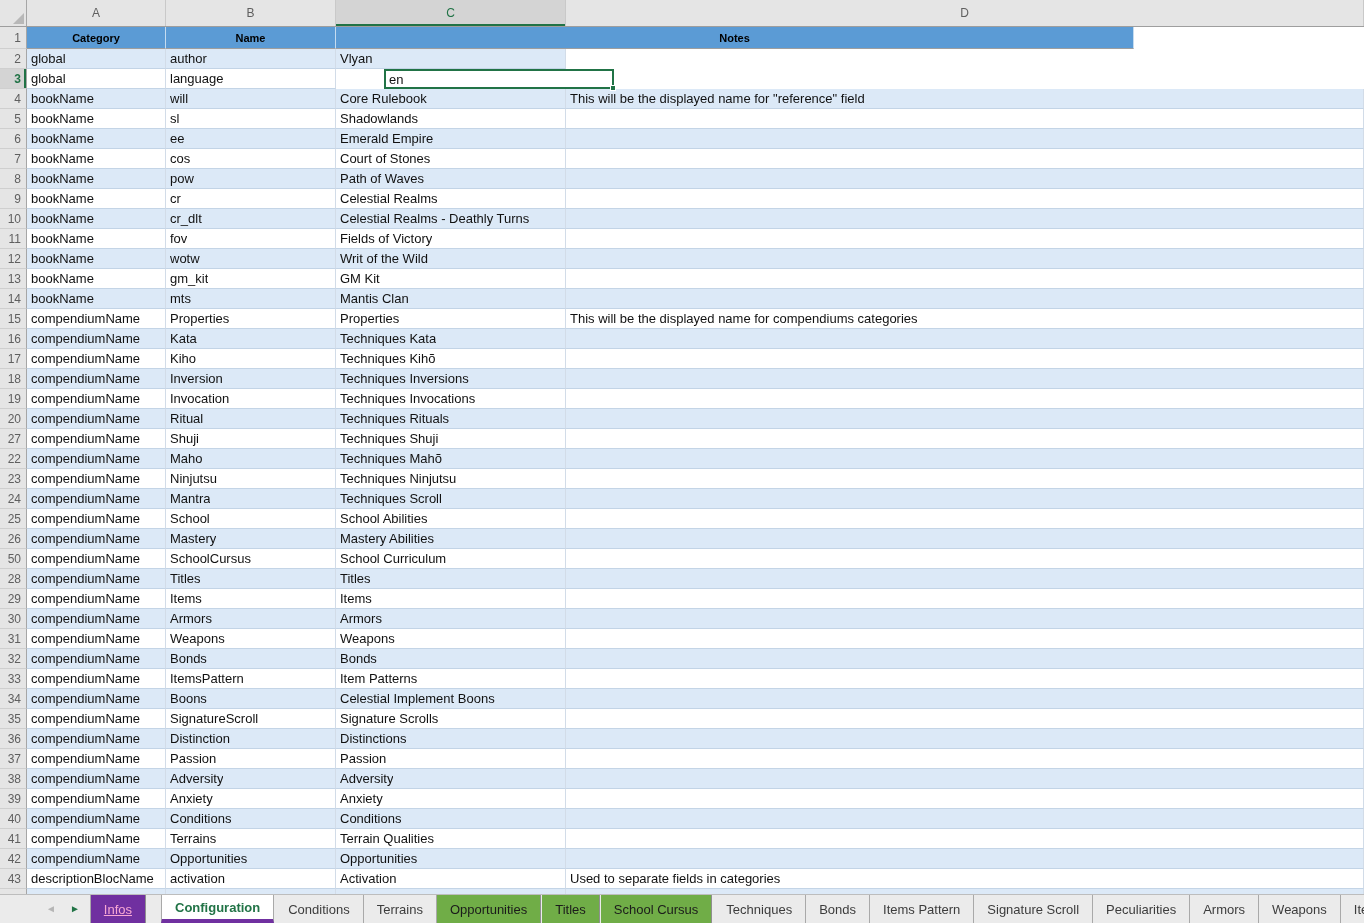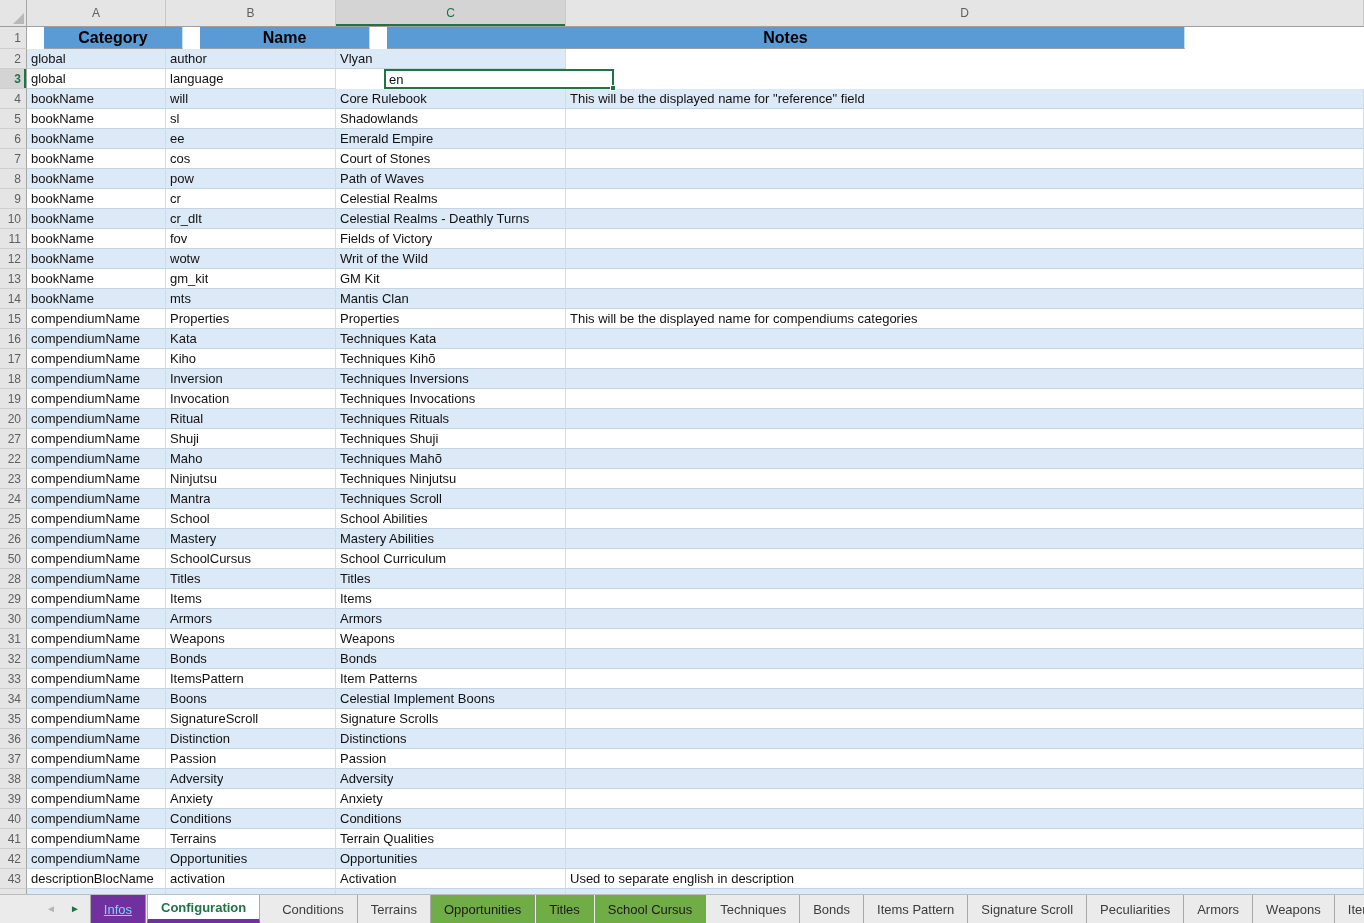--- a/index.html
+++ b/index.html
@@ -22,44 +22,44 @@
   .row.hdr { height:22px; }
   .gutter { width:27px; flex:0 0 27px; background:#E5E5E5; border-right:1px solid #A6A6A6;
     border-bottom:1px solid #CFCFCF; font-size:12px; color:#5F5F5F;
     display:flex; align-items:center; justify-content:flex-end; padding-right:5px; }
   .gutter.sel-gutter { background:#D4D4D4; color:#217346; box-shadow:inset -2px 0 0 #217346; font-weight:bold; }
   .cell { position:relative; display:flex; align-items:center; padding:0 4px;
     font-size:13px; color:#111; white-space:nowrap; overflow:hidden;
     border-right:1px solid #D2DCE8; border-bottom:1px solid #C3D4E6; background:#fff; }
   .row.band .cell { background:#DCE9F7; }
   .row.hdr .cell { background:#5B9BD5; color:#000; font-weight:bold; justify-content:center;
-    font-size:16px; border-right:1px solid rgba(255,255,255,.65); border-bottom:1px solid #9E9E9E;margin-left:17px; }
+    font-size:11px; border-right:1px solid rgba(255,255,255,.65); border-bottom:1px solid #9E9E9E; }
   .cell .cell-text { overflow:hidden; white-space:nowrap; }
   .cell.active-cell { border:2px solid #217346; background:#fff; padding:0 3px; overflow:visible; z-index:3;margin-left:48px; }
   .fill-handle { position:absolute; right:-4px; bottom:-4px; width:6px; height:6px;
     background:#217346; border:1px solid #fff; z-index:4; }
   .partial-row { display:flex; height:5px; overflow:hidden; }
   .partial-row .gutter { border-bottom:none; }
   .partial-row .cell { background:#DCE9F7; border-bottom:none; }
 
   
   .tabbar { position:absolute; left:0; right:0; bottom:0; height:29px; background:#EBEBEB;
     border-top:1px solid #BDBDBD; display:flex; align-items:stretch; overflow:hidden; }
   .navs { display:flex; align-items:center; padding:0 10px 0 46px; gap:14px; }
   .nav-arrow { font-size:10px; line-height:1; cursor:pointer; }
   .nav-arrow.disabled { color:#B5B5B5; }
   .nav-arrow.enabled { color:#217346; }
   .tabs { display:flex; align-items:stretch; border-left:1px solid #A9A9A9; }
   .tab { display:flex; align-items:center; padding:0 13px; font-size:13px; color:#3C3C3C;
     border-right:1px solid #A9A9A9; cursor:pointer; white-space:nowrap; }
   .tab-green { background:#70AD47; color:#1B1B1B; margin-right:1px; border-right:1px solid #8F8F8F; }
-  .tab-purple { background:#7030A0; color:#7dd3fc; margin-right:1px; border-right:1px solid #8F8F8F;text-decoration:underline; }
+  .tab-purple { background:#7030A0; color:#f9a8d4; margin-right:15px; border-right:1px solid #8F8F8F;text-decoration:underline; }
   .tab-active { background:#FFFFFF; color:#217346; font-weight:bold;
     border-left:1px solid #A9A9A9; border-right:1px solid #A9A9A9;
-    border-bottom:4px solid #7030A0; margin-right:9px; }
+    border-bottom:4px solid #7030A0; margin-right:1px; }
 </style>
 </head>
 <body>
 
 <div class="sheet">
 
   <div class="colhead">
     <div class="corner">
       <div class="tri"></div>
     </div>
@@ -698,21 +698,21 @@
         <div class="cell col-a">
           <span class="cell-text">descriptionBlocName</span>
         </div>
         <div class="cell col-b">
           <span class="cell-text">activation</span>
         </div>
         <div class="cell col-c">
           <span class="cell-text">Activation</span>
         </div>
         <div class="cell col-d">
-          <span class="cell-text">Used to separate english in description</span>
+          <span class="cell-text">Used to separate fields in categories</span>
         </div>
       </div>
     </div>
 
   <div class="partial-row">
     <div class="gutter"></div>
     <div class="cell col-a"></div>
     <div class="cell col-b"></div>
     <div class="cell col-c"></div>
     <div class="cell col-d"></div>

